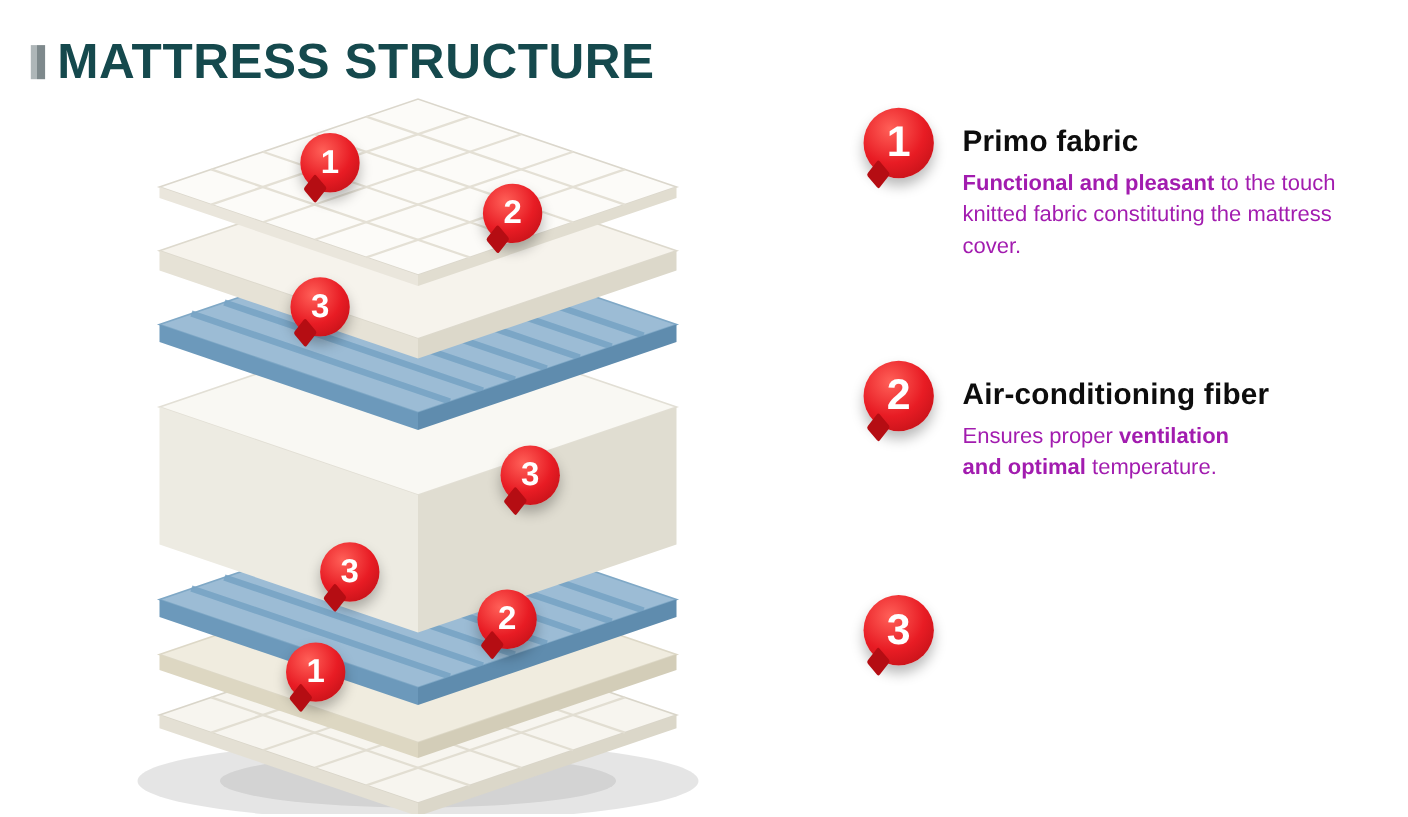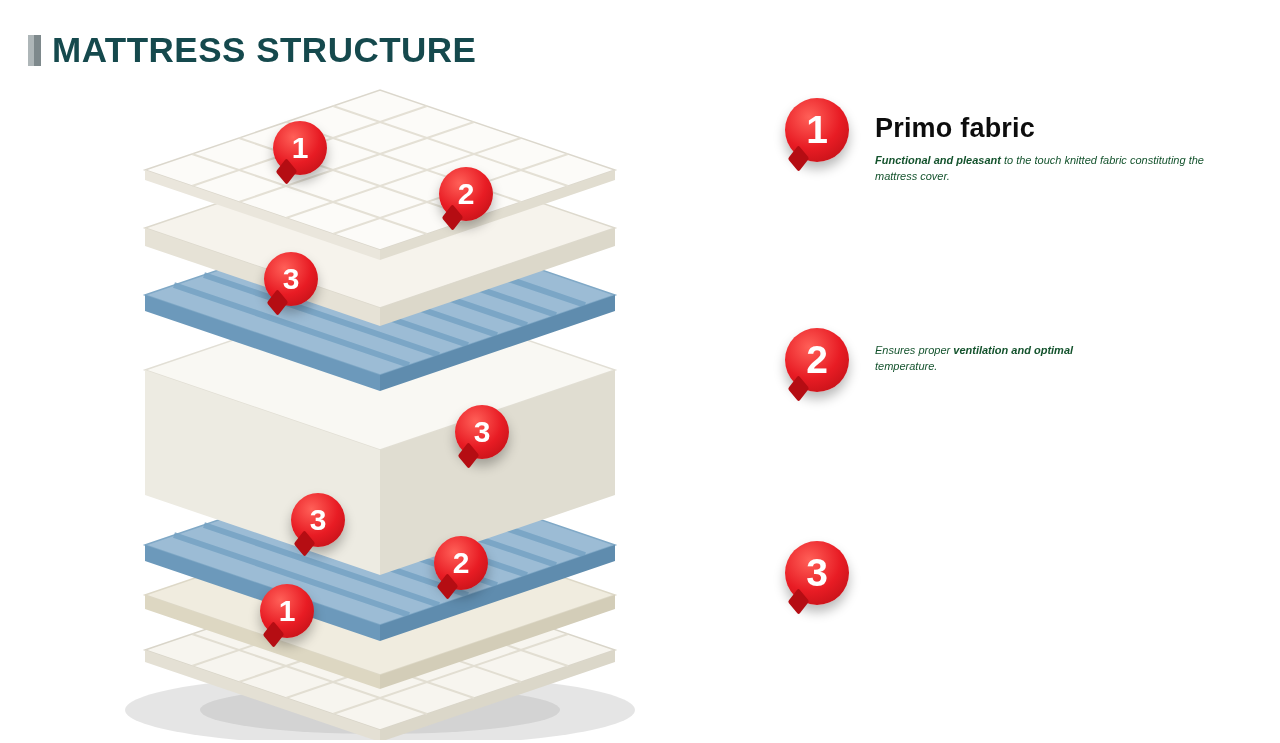--- a/index.html
+++ b/index.html
@@ -6,21 +6,21 @@
   body{
     width:1280px;height:743px;position:relative;overflow:hidden;
     background:#ffffff;
     font-family:"Liberation Sans", sans-serif;
   }
 
   
   .title-row{position:absolute;left:28px;top:30px;display:flex;align-items:center;gap:11px;}
   .title-bar{width:13px;height:31px;background:linear-gradient(90deg,#aeb6b8 0 45%,#7e898c 45%);}
   .page-title{
-    font-size:35px;font-weight:800;letter-spacing:.5px;
+    font-size:45px;font-weight:800;letter-spacing:.5px;
     color:var(--title-teal,#15494d);
   }
 
   
   .badge{
     display:flex;align-items:center;justify-content:center;
     border-radius:50%;color:#fff;font-weight:700;
     background:radial-gradient(circle at 38% 30%, #ff6058 0%, var(--badge-red,#e81c24) 52%, var(--badge-red-dark,#b50d13) 100%);
     box-shadow:0 7px 12px rgba(0,0,0,.28);
     z-index:2;
@@ -34,21 +34,21 @@
   .badge.large{position:relative;flex:0 0 auto;width:64px;height:64px;font-size:39px;margin-top:6px;}
 
   
   .diagram{position:absolute;left:0;top:0;width:720px;height:743px;}
   .diagram svg{position:absolute;left:120px;top:60px;}
 
   
   .legend-item{position:absolute;left:785px;display:flex;gap:26px;width:460px;}
   .legend-item .text{margin-top:21px;}
   .legend-item h2{margin:0 0 9px 0;font-size:27px;font-weight:800;color:#0d0d0d;letter-spacing:.2px;}
-  .legend-item p{margin:0;font-size:11px;line-height:1.42;color:#14532d;font-style:italic;}
+  .legend-item p{margin:0;font-size:20px;line-height:1.42;color:#a21caf;}
   .legend-item p b{font-weight:700;}
   .li-1{top:92px;}  .li-1 p{max-width:345px;}
   .li-2{top:322px;} .li-2 p{max-width:245px;}
   .li-3{top:535px;} .li-3 p{max-width:315px;}
 </style>
 </head>
 <body>
 
 <div class="title-row">
   <div class="title-bar"></div>
@@ -158,20 +158,21 @@
   <div class="badge large">1</div>
   <div class="text">
     <h2>Primo fabric</h2>
     <p><span></span><b>Functional and pleasant</b><span> to the touch knitted fabric constituting the mattress cover.</span></p>
   </div>
 </div>
 
 <div class="legend-item li-2">
   <div class="badge large">2</div>
   <div class="text">
+    <h2>Air-conditioning fiber</h2>
     <p><span>Ensures proper </span><b>ventilation and optimal</b><span> temperature.</span></p>
   </div>
 </div>
 
 <div class="legend-item li-3">
   <div class="badge large">3</div>
   <div class="text">
   </div>
 </div>
 

